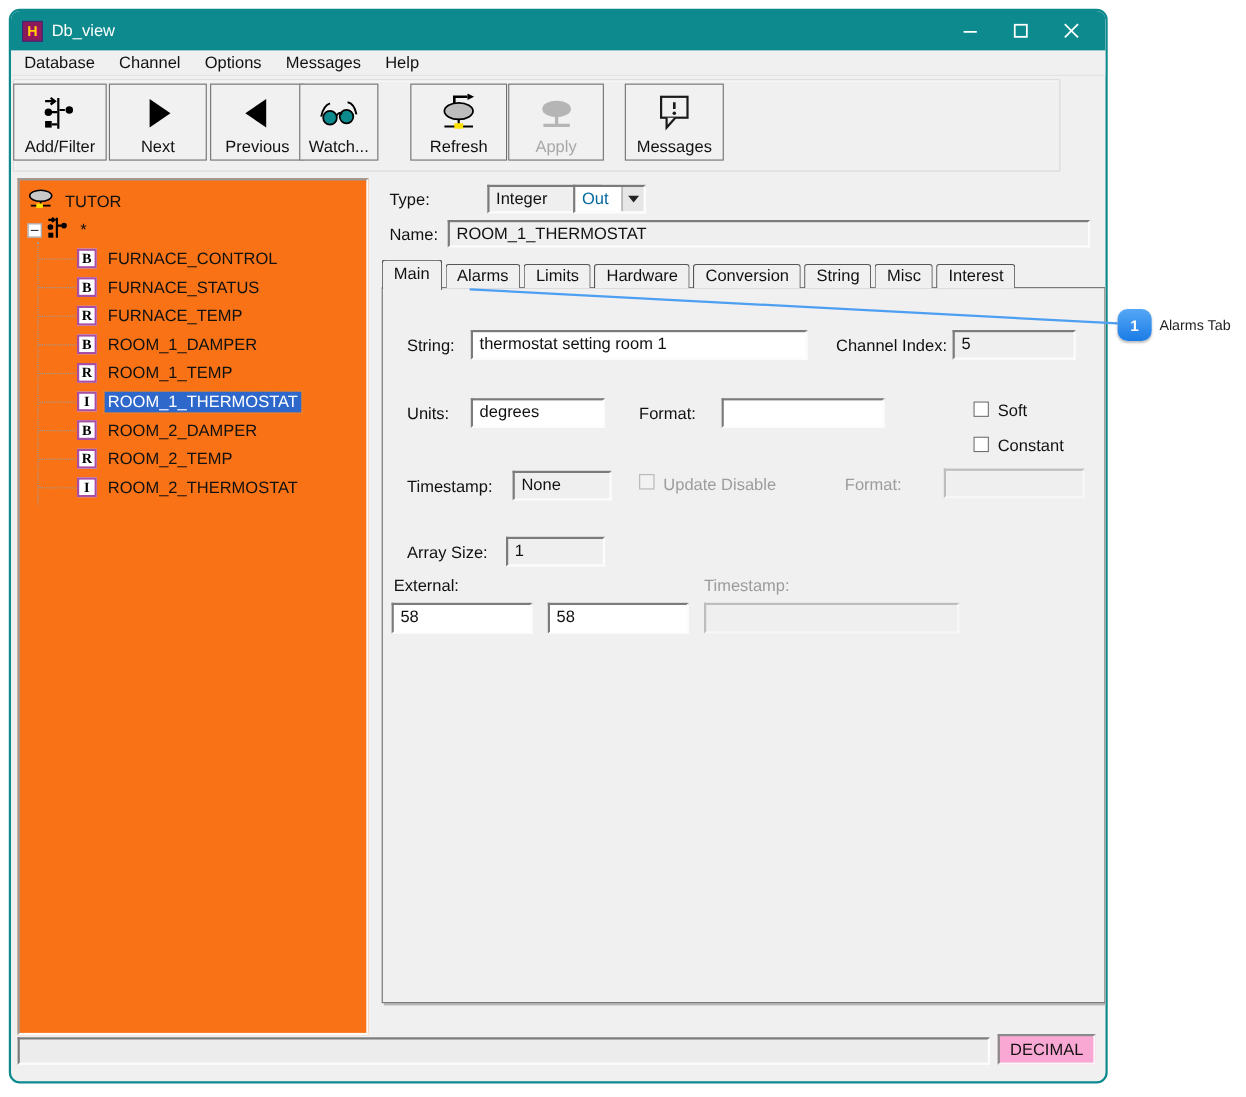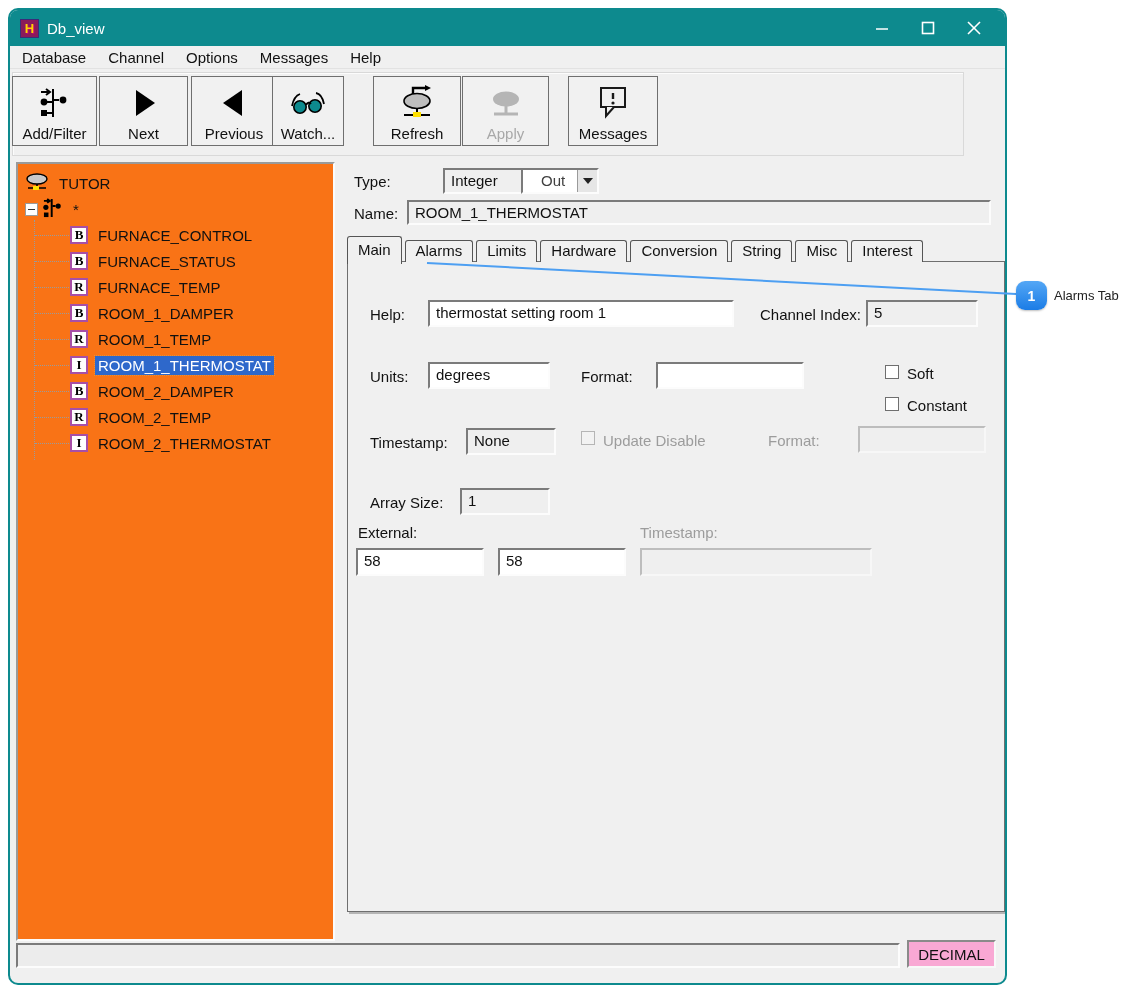--- a/index.html
+++ b/index.html
@@ -47,21 +47,21 @@
   .stub { position:absolute; left:13px; width:34px; border-top:1px dotted #9a9a9a; margin-top:0; }
 
   
   .lbl { position:absolute; font-size:15px; color:#111; white-space:nowrap; }
   .lbl.gray { color:#9c9c9c; }
   .box { position:absolute; font-size:15px; color:#111; background:#fff; border:2px solid;
          border-color:#7b7b7b #fcfcfc #fcfcfc #7b7b7b; padding:2px 6px; white-space:nowrap; overflow:hidden; }
   .box.ro { background:#efefef; }
   .box.dis { background:#efefef; border-color:#bdbdbd #f7f7f7 #f7f7f7 #bdbdbd; }
   .combo { position:absolute; display:flex; border:2px solid; border-color:#7b7b7b #fcfcfc #fcfcfc #7b7b7b; background:#fff; }
-  .combo-text { font-size:15px; color:#404040; padding:2px 6px; min-width:42px;margin-left:12px; }
+  .combo-text { font-size:15px; color:#0369a1; padding:2px 6px; min-width:42px; }
   .combo-btn { width:20px; background:#e6e6e6; border-left:1px solid #9a9a9a;
                display:flex; align-items:center; justify-content:center; }
   .combo-btn .arr { width:0; height:0; border-left:5px solid transparent; border-right:5px solid transparent;
                     border-top:6px solid #222; }
 
   
   .tabs { position:absolute; left:337px; top:224px; height:28px; display:flex; align-items:flex-end; z-index:3; }
   .tab { height:22px; line-height:20px; font-size:15px; color:#111; padding:0 10px;
          border:1px solid #555; border-bottom:none; border-radius:3px 3px 0 0; margin-right:3px; background:#f0f0f0; }
   .tab.active { height:28px; line-height:26px; margin-bottom:-2px; z-index:4; position:relative; background:#f0f0f0; }
@@ -305,21 +305,21 @@
       <span class="tab">Alarms</span>
       <span class="tab">Limits</span>
       <span class="tab">Hardware</span>
       <span class="tab">Conversion</span>
       <span class="tab">String</span>
       <span class="tab">Misc</span>
       <span class="tab">Interest</span>
     </div>
 
     <div class="tab-panel">
-      <span class="lbl" style="left:22px;top:44px;">Help:</span>
+      <span class="lbl" style="left:22px;top:44px;">String:</span>
       <div class="box" style="left:80px;top:38px;width:306px;height:27px;">thermostat setting room 1</div>
       <span class="lbl" style="left:412px;top:44px;">Channel Index:</span>
       <div class="box ro" style="left:518px;top:38px;width:112px;height:27px;">5</div>
 
       <span class="lbl" style="left:22px;top:106px;">Units:</span>
       <div class="box" style="left:80px;top:100px;width:122px;height:27px;">degrees</div>
       <span class="lbl" style="left:233px;top:106px;">Format:</span>
       <div class="box" style="left:308px;top:100px;width:148px;height:27px;"></div>
       <span class="cb" style="left:537px;top:103px;"></span>
       <span class="lbl" style="left:559px;top:103px;">Soft</span>

